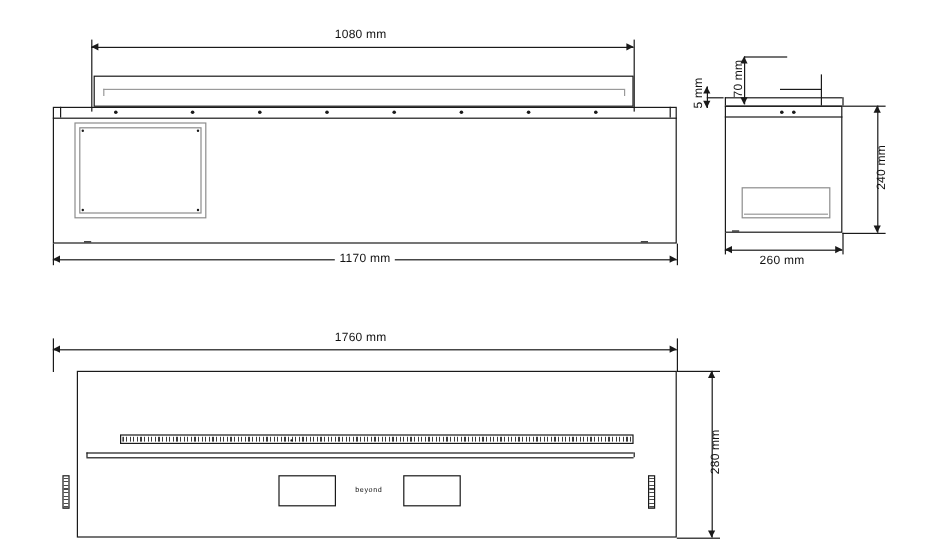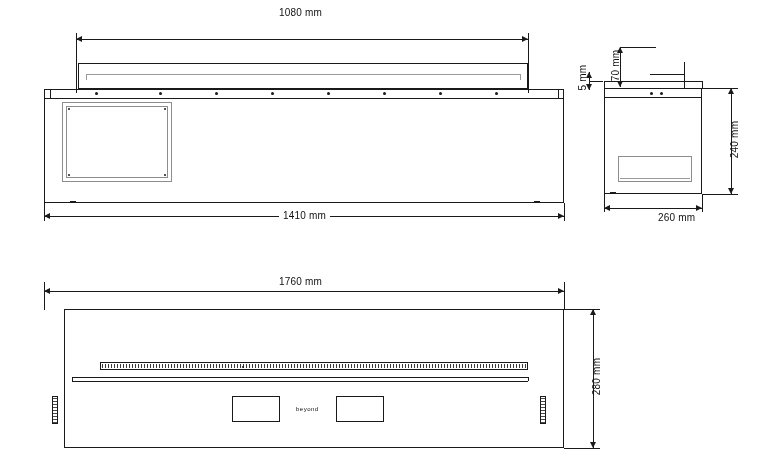--- a/index.html
+++ b/index.html
@@ -82,21 +82,21 @@
 </head>
 <body>
 
 <div id="stage">
 
   <div class="ln h1" style="left:76px;top:39px;width:452px;"></div>
   <div class="arrowL" style="left:76px;top:36px;"></div>
   <div class="arrowR" style="left:522px;top:36px;"></div>
   <div class="ln v1" style="left:76px;top:33px;height:60px;"></div>
   <div class="ln v1" style="left:528px;top:33px;height:60px;"></div>
-  <div class="dim-label" style="left:279px;top:7px;text-align:right;">1080 mm</div>
+  <div class="dim-label" style="left:279px;top:24px;text-align:right;">1080 mm</div>
 
   <div class="box" style="left:78px;top:63px;width:450px;height:26px;"></div>
   <div class="ln h1 grey" style="left:86px;top:74px;width:434px;"></div>
 
   <div class="ln v1 grey" style="left:86px;top:74px;height:6px;"></div>
   <div class="ln v1 grey" style="left:520px;top:74px;height:6px;"></div>
 
   <div class="box" style="left:44px;top:89px;width:520px;height:114px;"></div>
 
   <div class="ln h1" style="left:44px;top:98px;width:520px;"></div>
@@ -121,21 +121,21 @@
   <div class="dot" style="left:164px;top:174px;width:2px;height:2px;"></div>
 
   <div class="ln h1" style="left:70px;top:201px;width:6px;"></div>
   <div class="ln h1" style="left:534px;top:201px;width:6px;"></div>
 
   <div class="ln v1" style="left:44px;top:203px;height:18px;"></div>
   <div class="ln v1" style="left:564px;top:203px;height:18px;"></div>
   <div class="ln h1" style="left:44px;top:216px;width:520px;"></div>
   <div class="arrowL" style="left:44px;top:213px;"></div>
   <div class="arrowR" style="left:558px;top:213px;"></div>
-  <div class="dim-label" style="left:279px;top:210px;background:#fff;padding:0 4px;">1410 mm</div>
+  <div class="dim-label" style="left:279px;top:210px;background:#fff;padding:0 4px;">1170 mm</div>
 
   <div class="ln v1" style="left:620px;top:47px;height:40px;"></div>
   <div class="arrowU" style="left:617px;top:47px;"></div>
   <div class="arrowD" style="left:617px;top:81px;"></div>
   <div class="ln h1" style="left:620px;top:47px;width:36px;"></div>
   <div class="dim-label vert" style="left:600px;top:60px;transform:rotate(-90deg);">70 mm</div>
 
   <div class="ln v1" style="left:589px;top:72px;height:18px;"></div>
   <div class="arrowU" style="left:586px;top:72px;"></div>
   <div class="arrowD" style="left:586px;top:84px;"></div>
@@ -165,21 +165,21 @@
   <div class="ln v1" style="left:731px;top:88px;height:106px;"></div>
   <div class="arrowU" style="left:728px;top:88px;"></div>
   <div class="arrowD" style="left:728px;top:188px;"></div>
   <div class="dim-label vert" style="left:716px;top:134px;transform:rotate(-90deg);">240 mm</div>
 
   <div class="ln v1" style="left:604px;top:194px;height:18px;"></div>
   <div class="ln v1" style="left:702px;top:194px;height:18px;"></div>
   <div class="ln h1" style="left:604px;top:208px;width:98px;"></div>
   <div class="arrowL" style="left:604px;top:205px;"></div>
   <div class="arrowR" style="left:696px;top:205px;"></div>
-  <div class="dim-label" style="left:655px;top:212px;background:#fff;padding:0 3px;">260 mm</div>
+  <div class="dim-label" style="left:630px;top:212px;background:#fff;padding:0 3px;">260 mm</div>
 
   <div class="ln v1" style="left:44px;top:282px;height:28px;"></div>
   <div class="ln v1" style="left:564px;top:282px;height:28px;"></div>
   <div class="ln h1" style="left:44px;top:291px;width:520px;"></div>
   <div class="arrowL" style="left:44px;top:288px;"></div>
   <div class="arrowR" style="left:558px;top:288px;"></div>
   <div class="dim-label" style="left:279px;top:276px;">1760 mm</div>
 
   <div class="box" style="left:64px;top:309px;width:500px;height:139px;"></div>
 

